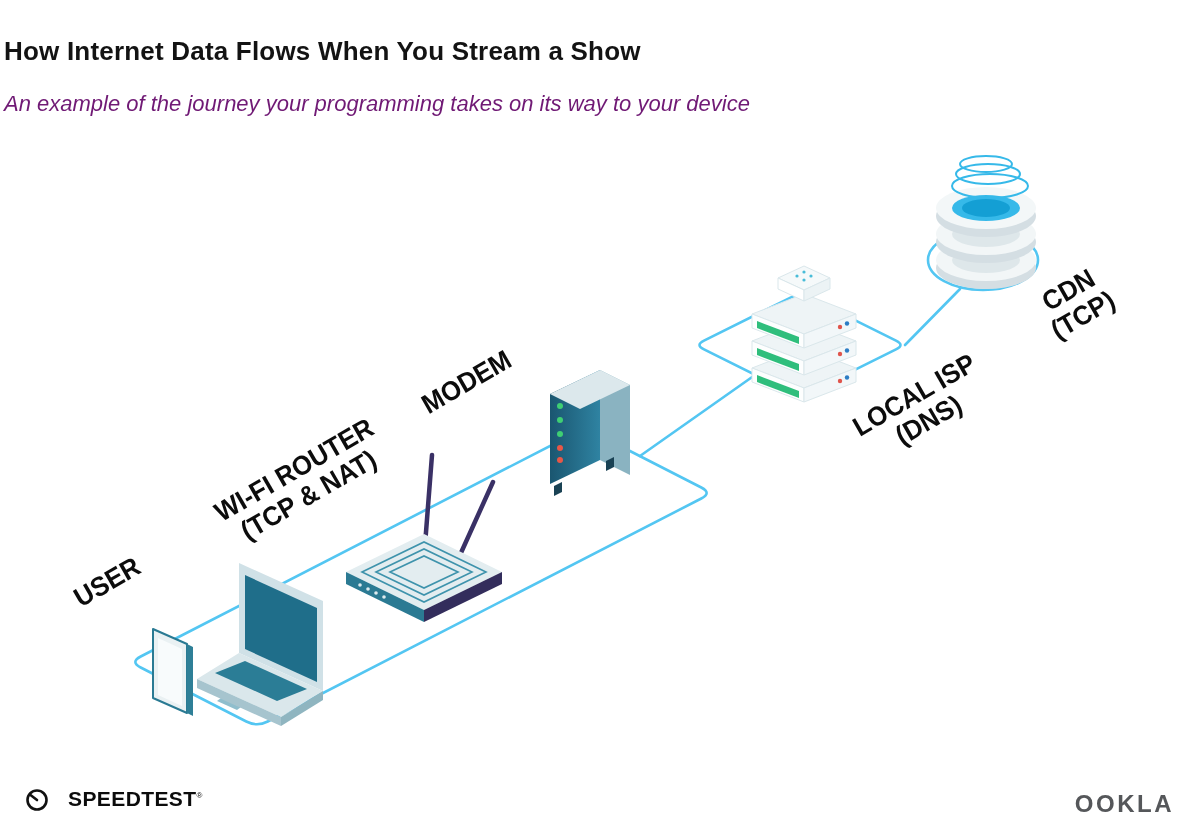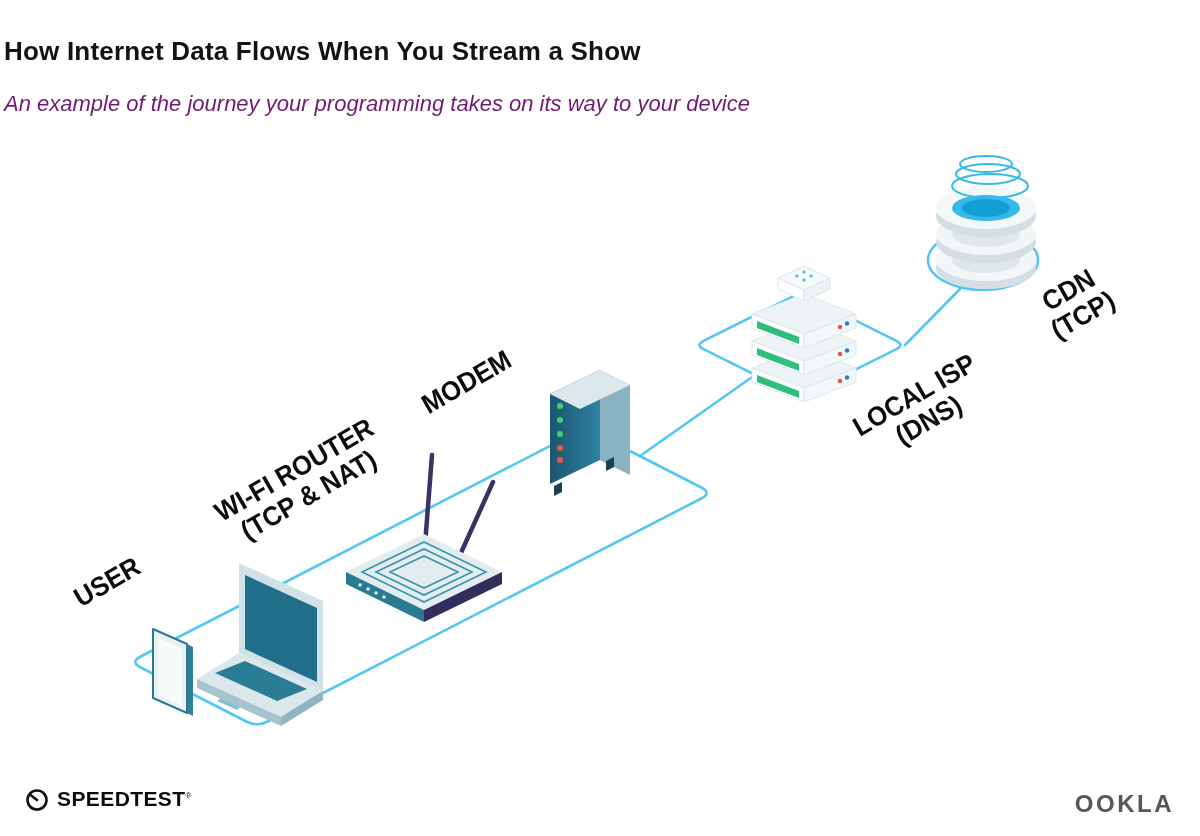--- a/index.html
+++ b/index.html
@@ -10,21 +10,21 @@
   .title{margin:0;font-size:26px;font-weight:700;color:#131313;letter-spacing:.2px;}
   .subtitle{margin:24px 0 0;font-size:22px;font-weight:400;color:#701a75;font-style:italic;}
   
   #path-layer{position:absolute;left:0;top:0;z-index:1;}
   .device{position:absolute;z-index:2;}
   .iso-label{position:absolute;z-index:3;transform:rotate(-30deg) scaleX(.95);
              transform-origin:center center;font-weight:700;font-size:27px;color:#0c0c0c;
              line-height:1.08;text-align:center;white-space:nowrap;}
   .iso-label .sub{display:block;}
   
-  .footer-left{position:absolute;left:24px;top:786px;display:flex;align-items:center;gap:7px;z-index:5;}
+  .footer-left{position:absolute;left:24px;top:786px;display:flex;align-items:center;gap:18px;z-index:5;}
   .speedtest-text{font-size:21px;font-weight:700;color:#0c0c0c;letter-spacing:.4px;}
   .speedtest-text sup{font-size:8px;font-weight:400;vertical-align:super;}
   .footer-right{position:absolute;right:26px;top:790px;z-index:5;
                 font-size:24px;font-weight:700;color:#55575a;letter-spacing:2.5px;}
 </style>
 </head>
 <body>
 
 <div class="canvas">
 

